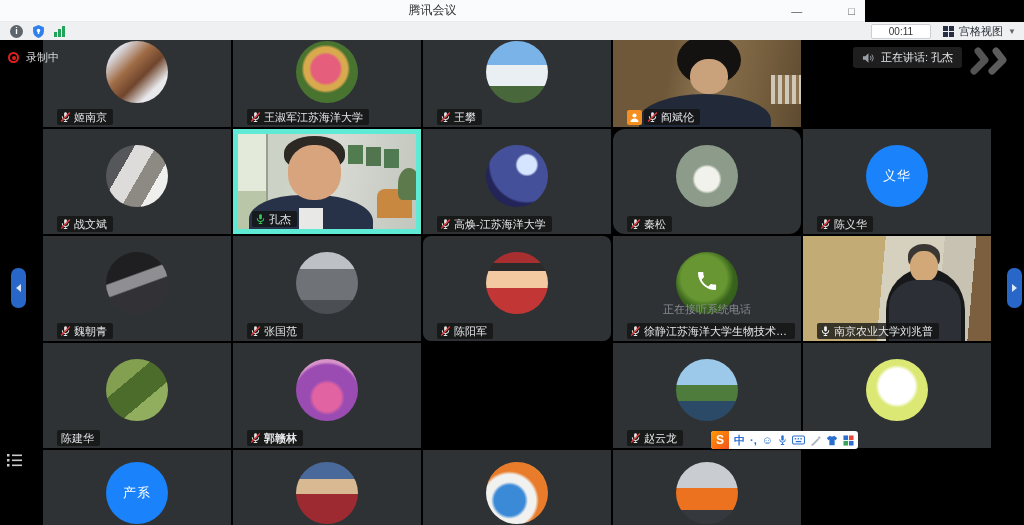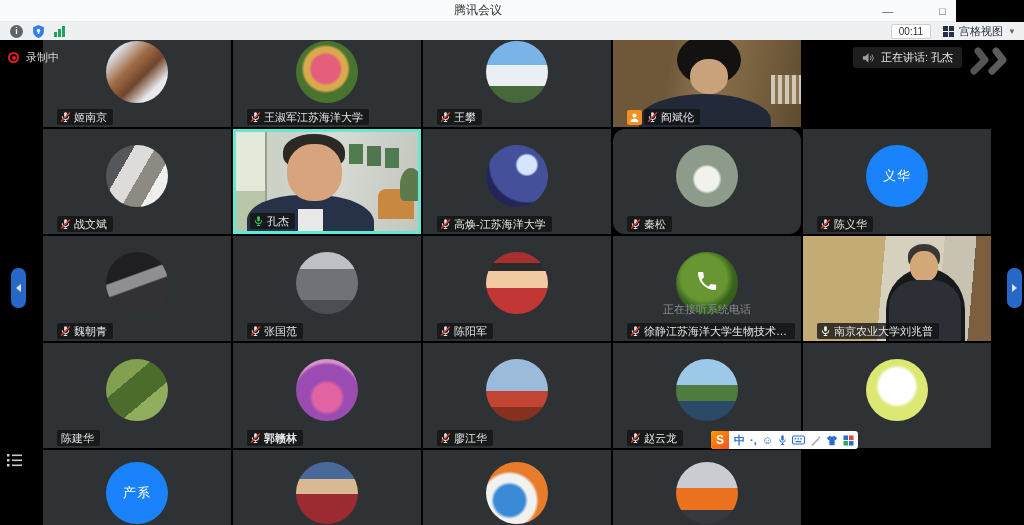--- a/index.html
+++ b/index.html
@@ -1,49 +1,49 @@
 <!DOCTYPE html>
 <html><head>
 <meta charset="utf-8">
 <style>
   * { margin:0; padding:0; box-sizing:border-box; }
   html,body { width:1024px; height:525px; overflow:hidden; background:#000;
     font-family:"Liberation Sans","DejaVu Sans",sans-serif; }
   #app { position:relative; width:1024px; height:525px; background:#000; }
 
   
-  .titlebar { position:absolute; left:0; top:0; width:956px; height:22px;
+  .titlebar { position:absolute; left:0; top:0; width:865px; height:22px;
     background:#fafbfc; border-bottom:1px solid #e8eaec; z-index:40;
     display:flex; align-items:center; justify-content:center; }
   .titlebar .title { font-size:12px; color:#333; }
   .win-controls { position:absolute; right:10px; top:0; height:22px; display:flex; gap:46px; align-items:center; }
   .win-btn { color:#555; font-size:11px; line-height:1; cursor:default; }
 
   
   .statusbar { position:absolute; left:0; top:22px; width:1024px; height:18px;
     background:#eef0f2; z-index:39; display:flex; align-items:center; }
   .sb-left { display:flex; align-items:center; gap:9px; margin-left:10px; }
   .ic-info { width:13px; height:13px; border-radius:50%; background:#5c646c; color:#fff;
     font-size:9px; font-weight:bold; display:flex; align-items:center; justify-content:center; }
   .ic-shield { width:13px; height:13px; position:relative; }
   .ic-shield svg { display:block; }
   .ic-signal { display:flex; align-items:flex-end; gap:1.5px; height:12px; }
   .ic-signal i { display:block; width:2.5px; background:#21a35a; }
   .sb-right { position:absolute; right:8px; top:0; height:18px; display:flex; align-items:center; gap:12px; }
   .timer { background:#fff; border:1px solid #ccd0d4; font-size:10px; color:#333;
-    padding:1px 7px; border-radius:2px; }
+    padding:1px 17px; border-radius:2px; }
   .viewbtn { display:flex; align-items:center; gap:5px; font-size:11px; color:#2b3038; cursor:default; }
   .grid-ic { display:grid; grid-template-columns:5px 5px; grid-template-rows:5px 5px; gap:1px; }
   .grid-ic i { background:#273043; display:block; }
   .caret { font-size:8px; color:#666; }
 
   
   #stage { position:absolute; left:0; top:0; width:1024px; height:525px; background:#000; }
   .tile { position:absolute; background:#2f3235; overflow:hidden; }
-  .tile.active { border:3px solid #5eead4; }
+  .tile.active { border:5px solid #5eead4; }
   .avatar { position:absolute; left:50%; transform:translateX(-50%); width:62px; height:62px;
     border-radius:50%; display:flex; align-items:center; justify-content:center; overflow:hidden; }
   .avatar .avtext { color:#fff; font-size:13px; letter-spacing:1px; }
   .video-bg { position:absolute; inset:0; }
   .vpart { position:absolute; }
 
   
   .label-row { position:absolute; left:2px; bottom:2px; display:flex; align-items:center; gap:2px; z-index:5; max-width:96%;padding-left:12px; }
   .host-badge { width:15px; height:15px; border-radius:2px; background:#f48f20;
     display:flex; align-items:center; justify-content:center; flex:0 0 auto; }
@@ -338,21 +338,21 @@
                 <path d="M2.5 5.2a3.5 3.5 0 0 0 7 0" fill="none" stroke="#e3e4e6" stroke-width="1.1"></path>
                 <line x1="6" y1="8.8" x2="6" y2="10.2" stroke="#e3e4e6" stroke-width="1.1"></line>
                 <line x1="4.1" y1="10.8" x2="7.9" y2="10.8" stroke="#e3e4e6" stroke-width="1.1"></line>
                 <line x1="1.2" y1="11" x2="10.8" y2="1" stroke="#e23b3b" stroke-width="1.5"></line>
               </svg>
             </span>
             <span class="nm">张国范</span>
           </div>
         </div>
       </div>
-      <div class="tile" style="left: 423px; top: 236px; width: 188px; height: 105px;">
+      <div class="tile" style="left: 423px; top: 236px; width: 188px; height: 105px; border-radius: 8px;">
         <div class="avatar av-cartoon-boy" style="top: 16px;"></div>
         <div class="label-row">
           <div class="name-label">
             <span class="mic">
               <svg width="11" height="12" viewBox="0 0 12 12">
                 <rect x="4.5" y="0.7" width="3" height="5.8" rx="1.5" fill="#e3e4e6"></rect>
                 <path d="M2.5 5.2a3.5 3.5 0 0 0 7 0" fill="none" stroke="#e3e4e6" stroke-width="1.1"></path>
                 <line x1="6" y1="8.8" x2="6" y2="10.2" stroke="#e3e4e6" stroke-width="1.1"></line>
                 <line x1="4.1" y1="10.8" x2="7.9" y2="10.8" stroke="#e3e4e6" stroke-width="1.1"></line>
                 <line x1="1.2" y1="11" x2="10.8" y2="1" stroke="#e23b3b" stroke-width="1.5"></line>
@@ -420,37 +420,20 @@
             <span class="mic">
               <svg width="11" height="12" viewBox="0 0 12 12">
                 <rect x="4.5" y="0.7" width="3" height="5.8" rx="1.5" fill="#e3e4e6"></rect>
                 <path d="M2.5 5.2a3.5 3.5 0 0 0 7 0" fill="none" stroke="#e3e4e6" stroke-width="1.1"></path>
                 <line x1="6" y1="8.8" x2="6" y2="10.2" stroke="#e3e4e6" stroke-width="1.1"></line>
                 <line x1="4.1" y1="10.8" x2="7.9" y2="10.8" stroke="#e3e4e6" stroke-width="1.1"></line>
                 <line x1="1.2" y1="11" x2="10.8" y2="1" stroke="#e23b3b" stroke-width="1.5"></line>
               </svg>
             </span>
             <span class="nm">郭赣林</span>
-          </div>
-        </div>
-      </div>
-      <div class="tile" style="left: 423px; top: 343px; width: 188px; height: 105px;">
-        <div class="avatar av-red-crane" style="top: 16px;"></div>
-        <div class="label-row">
-          <div class="name-label">
-            <span class="mic">
-              <svg width="11" height="12" viewBox="0 0 12 12">
-                <rect x="4.5" y="0.7" width="3" height="5.8" rx="1.5" fill="#e3e4e6"></rect>
-                <path d="M2.5 5.2a3.5 3.5 0 0 0 7 0" fill="none" stroke="#e3e4e6" stroke-width="1.1"></path>
-                <line x1="6" y1="8.8" x2="6" y2="10.2" stroke="#e3e4e6" stroke-width="1.1"></line>
-                <line x1="4.1" y1="10.8" x2="7.9" y2="10.8" stroke="#e3e4e6" stroke-width="1.1"></line>
-                <line x1="1.2" y1="11" x2="10.8" y2="1" stroke="#e23b3b" stroke-width="1.5"></line>
-              </svg>
-            </span>
-            <span class="nm">廖江华</span>
           </div>
         </div>
       </div>
       <div class="tile" style="left: 613px; top: 343px; width: 188px; height: 105px;">
         <div class="avatar av-palms" style="top: 16px;"></div>
         <div class="label-row">
           <div class="name-label">
             <span class="mic">
               <svg width="11" height="12" viewBox="0 0 12 12">
                 <rect x="4.5" y="0.7" width="3" height="5.8" rx="1.5" fill="#e3e4e6"></rect>

